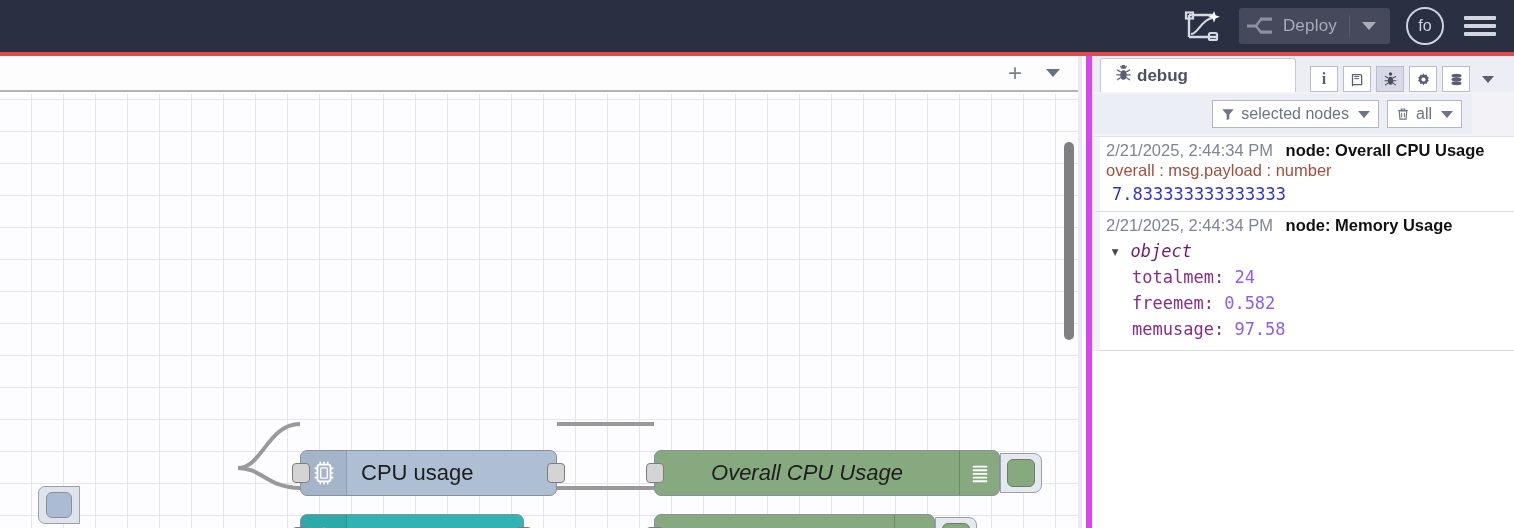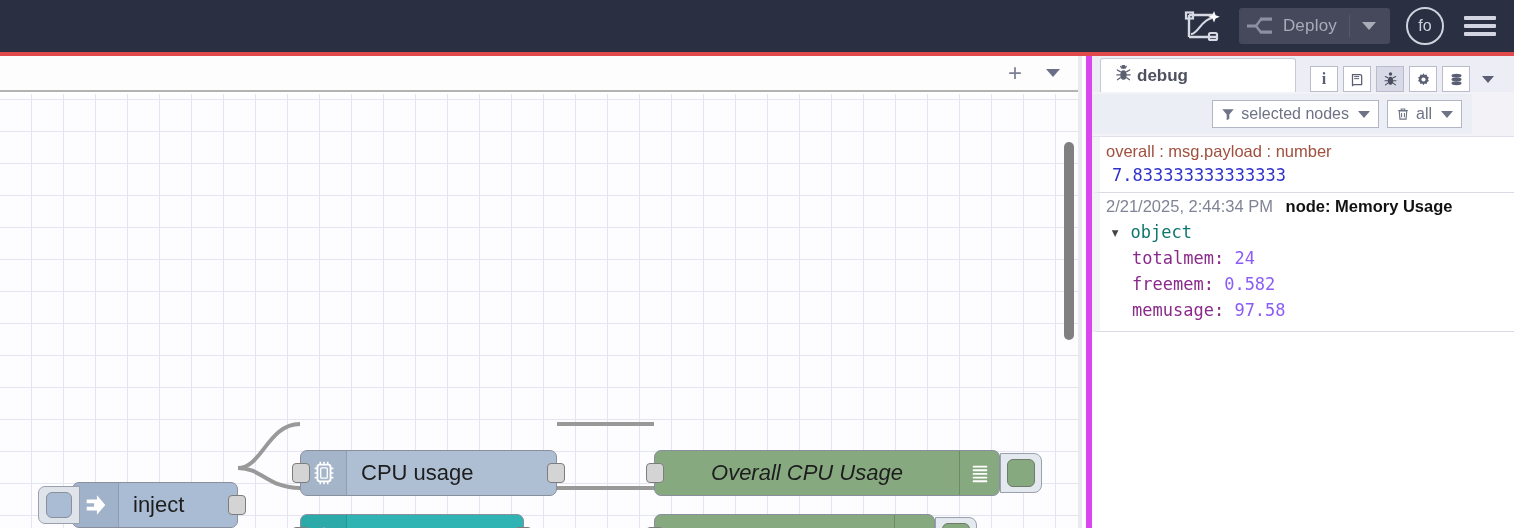--- a/index.html
+++ b/index.html
@@ -213,21 +213,21 @@
   .msg-head { font-size: 16.5px; white-space: nowrap; }
   .msg-time { color: #818496; }
   .msg-node { color: #111; font-weight: bold; margin-left: 8px; }
   .msg-topic { font-size: 16.5px; color: #a0503e; margin-top: 1px; }
   .msg-value {
     font-family: "DejaVu Sans Mono", monospace; font-size: 17px;
     color: #2f32c8; margin-top: 4px; padding-left: 6px;
   }
   .obj-row { font-family: "DejaVu Sans Mono", monospace; font-size: 17px; margin-top: 6px; }
   .obj-toggle { color: #444; padding-left: 4px; }
-  .obj-name-italic { color: #0f766e; }
+  .obj-name-italic { font-style: italic; color: #701a75; }
   .obj-prop { padding-left: 26px; }
   .obj-key { color: #8a2a8a; }
   .obj-val { color: #8b5cf6; }
 </style>
 </head>
 <body>
 
 <div id="app">
 
   <div class="header">
@@ -280,29 +280,20 @@
       <svg class="wires">
         <path d="M238 374 C 262 374, 268 330, 300 330" fill="none" stroke="#999" stroke-width="4"></path>
         <path d="M238 374 C 262 374, 268 394, 300 394" fill="none" stroke="#999" stroke-width="4"></path>
         <path d="M557 330 L 654 330" fill="none" stroke="#999" stroke-width="4"></path>
         <path d="M524 394 L 654 394" fill="none" stroke="#999" stroke-width="4"></path>
       </svg>
 
       <div class="inject-btn-tab">
         <div class="inject-btn-inner"></div>
       </div>
-      <div class="node" id="node-inject">
-        <div class="node-icon-box">
-          <svg viewBox="0 0 28 28" width="26" height="26">
-            <path d="M4 8 h11 V3.5 L24 14 l-9 10.5 V20 H4 v-4 h8 v-4 H4 z" fill="#fff"></path>
-          </svg>
-        </div>
-        <div class="node-label">inject</div>
-        <div class="port" style="right:-9px; top:12px;"></div>
-      </div>
 
       <div class="node" id="node-cpu">
         <div class="node-icon-box">
           <svg viewBox="0 0 30 30" width="28" height="28">
             <rect x="8" y="6" width="14" height="18" rx="2.5" fill="none" stroke="#fff" stroke-width="2"></rect>
             <rect x="11.5" y="9.5" width="7" height="11" rx="1" fill="none" stroke="#fff" stroke-width="1.4"></rect>
             <g stroke="#fff" stroke-width="1.7">
               <path d="M11 6 V3 M15 6 V3 M19 6 V3 M11 24 v3 M15 24 v3 M19 24 v3"></path>
               <path d="M8 10 H5 M8 15 H5 M8 20 H5 M22 10 h3 M22 15 h3 M22 20 h3"></path>
             </g>
@@ -439,20 +430,24 @@
           </svg>
         </span>
         <span>all</span>
         <span class="pcaret"></span>
       </div>
     </div>
 
     <div class="msglist">
 
       <div class="msg">
+        <div class="msg-head">
+          <span class="msg-time">2/21/2025, 2:44:34 PM</span>
+          <span class="msg-node">node: Overall CPU Usage</span>
+        </div>
         <div class="msg-topic">overall : msg.payload : number</div>
         <div class="msg-value">7.833333333333333</div>
       </div>
 
       <div class="msg">
         <div class="msg-head">
           <span class="msg-time">2/21/2025, 2:44:34 PM</span>
           <span class="msg-node">node: Memory Usage</span>
         </div>
         <div class="obj-row">

